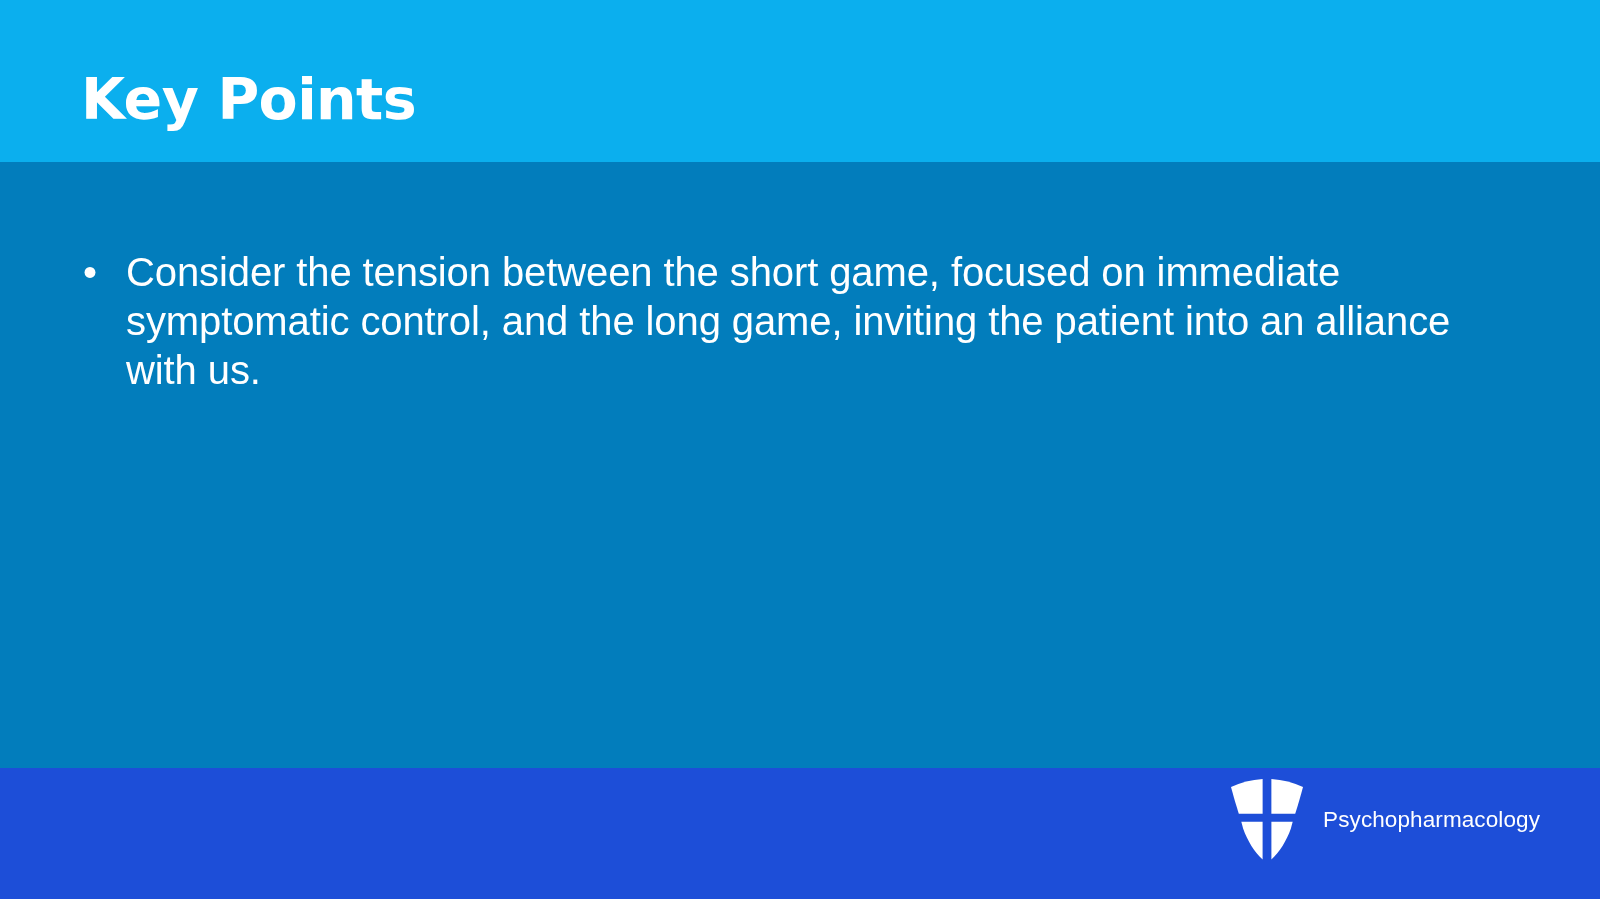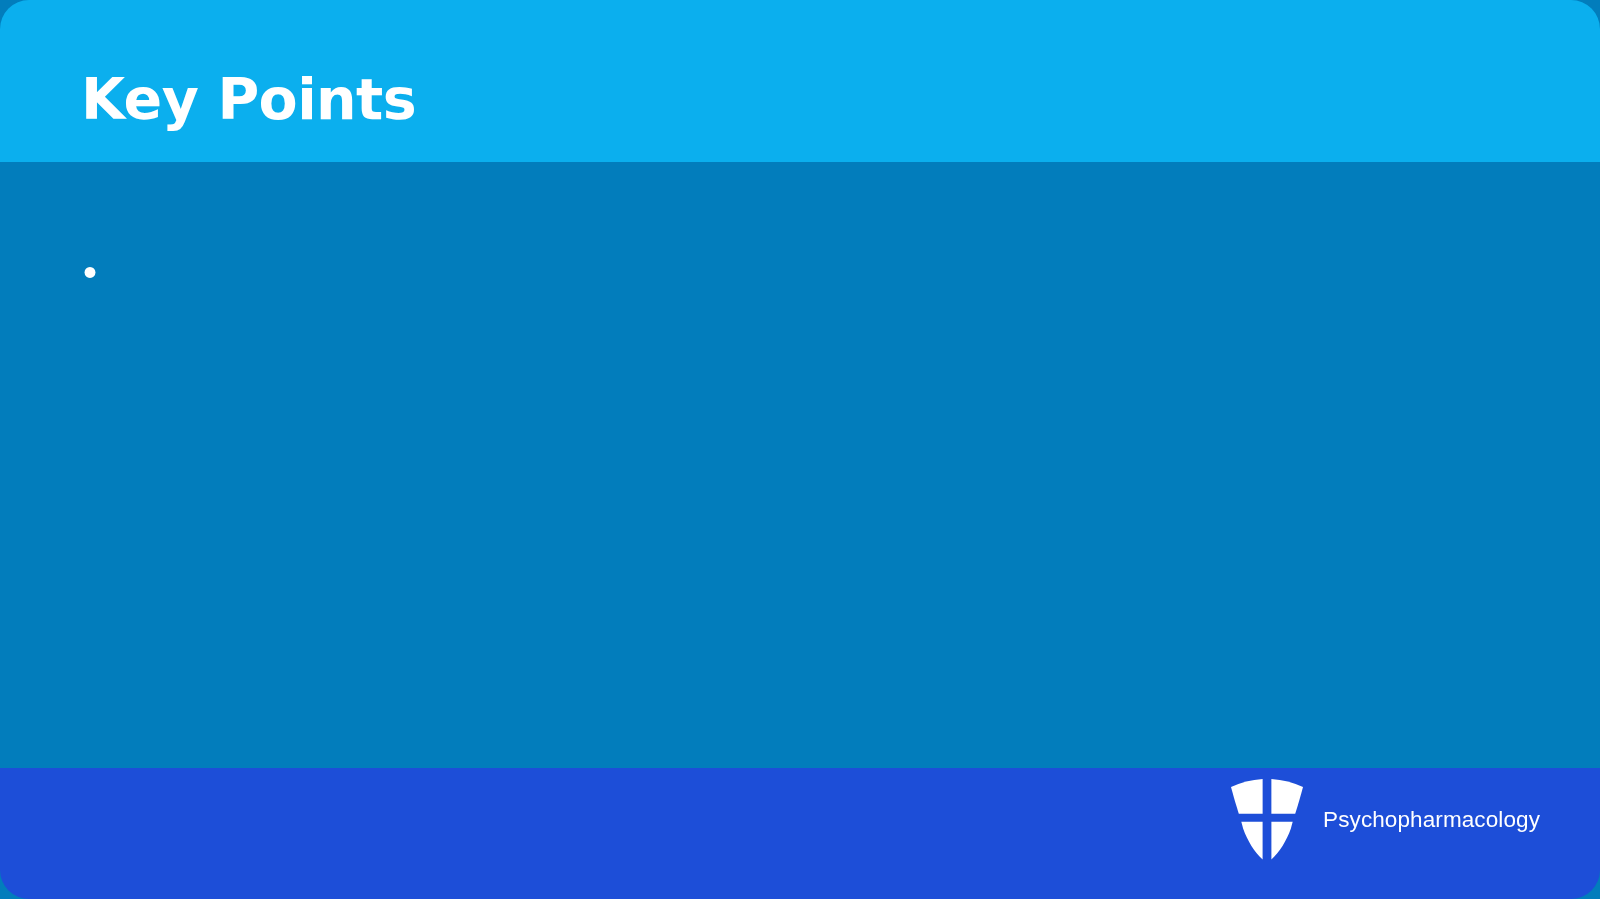--- a/index.html
+++ b/index.html
@@ -11,21 +11,20 @@
     height: 899px;
     overflow: hidden;
     font-family: "Liberation Sans", sans-serif;
     background: #027dbc;
   }
   .slide {
     position: relative;
     width: 1600px;
     height: 899px;
     overflow: hidden;
-    border-radius: 29px;
   }
 
   
   .header-band {
     position: absolute;
     left: 0;
     top: 0;
     width: 1600px;
     height: 162px;
     background: #0bafee;
@@ -133,20 +132,21 @@
 <div class="slide">
 
   <div class="header-band">
     <h1 class="slide-title">Key Points</h1>
   </div>
 
   <div class="body-band">
     <ul class="bullet-list">
       <li class="bullet-item">
         <span class="bullet-marker">•</span>
+        <span class="bullet-text">Consider the tension between the short game, focused on immediate symptomatic control, and the long game, inviting the patient into an alliance with us.</span>
       </li>
     </ul>
   </div>
 
   <div class="footer-band">
     <div class="brand">
       <svg class="brand-logo" viewBox="0 0 78 90" aria-hidden="true">
 
         <path d="M3.0 12.0 C12.5 7.3 23.5 4.6 34.6 3.9 L34.6 38.8 L10.8 38.8 C8.0 30.2 5.4 21.1 3.0 12.0 Z" fill="#ffffff"></path>
 

